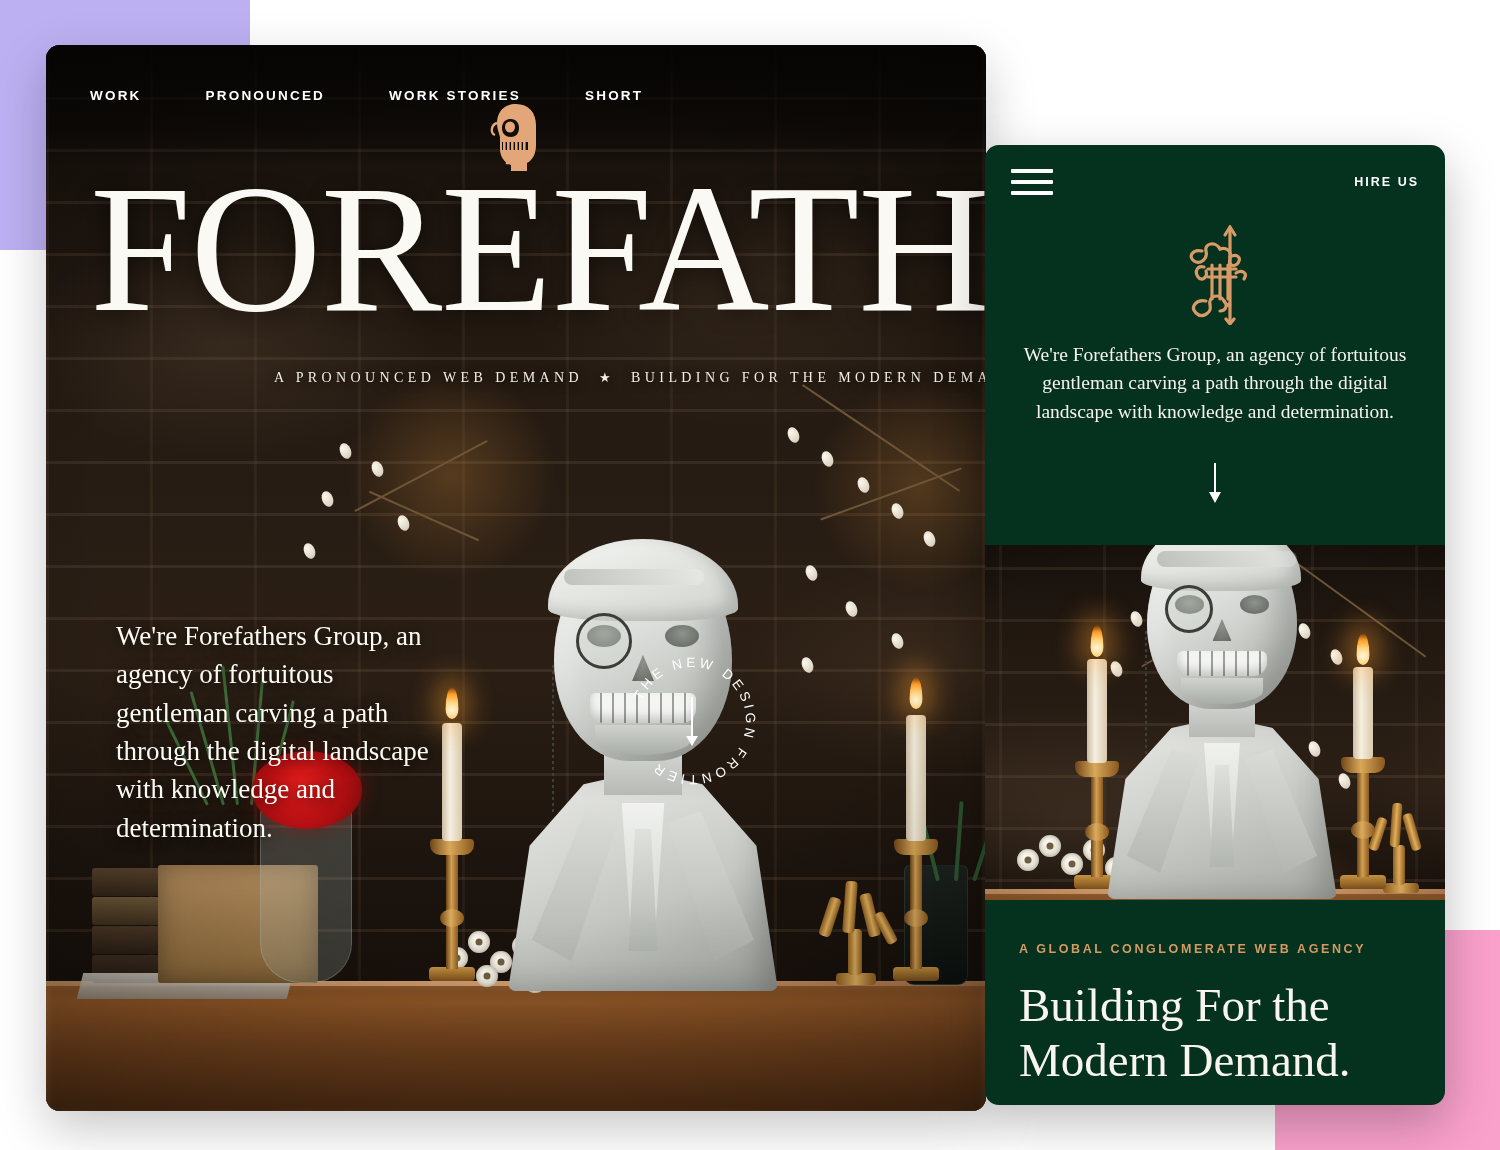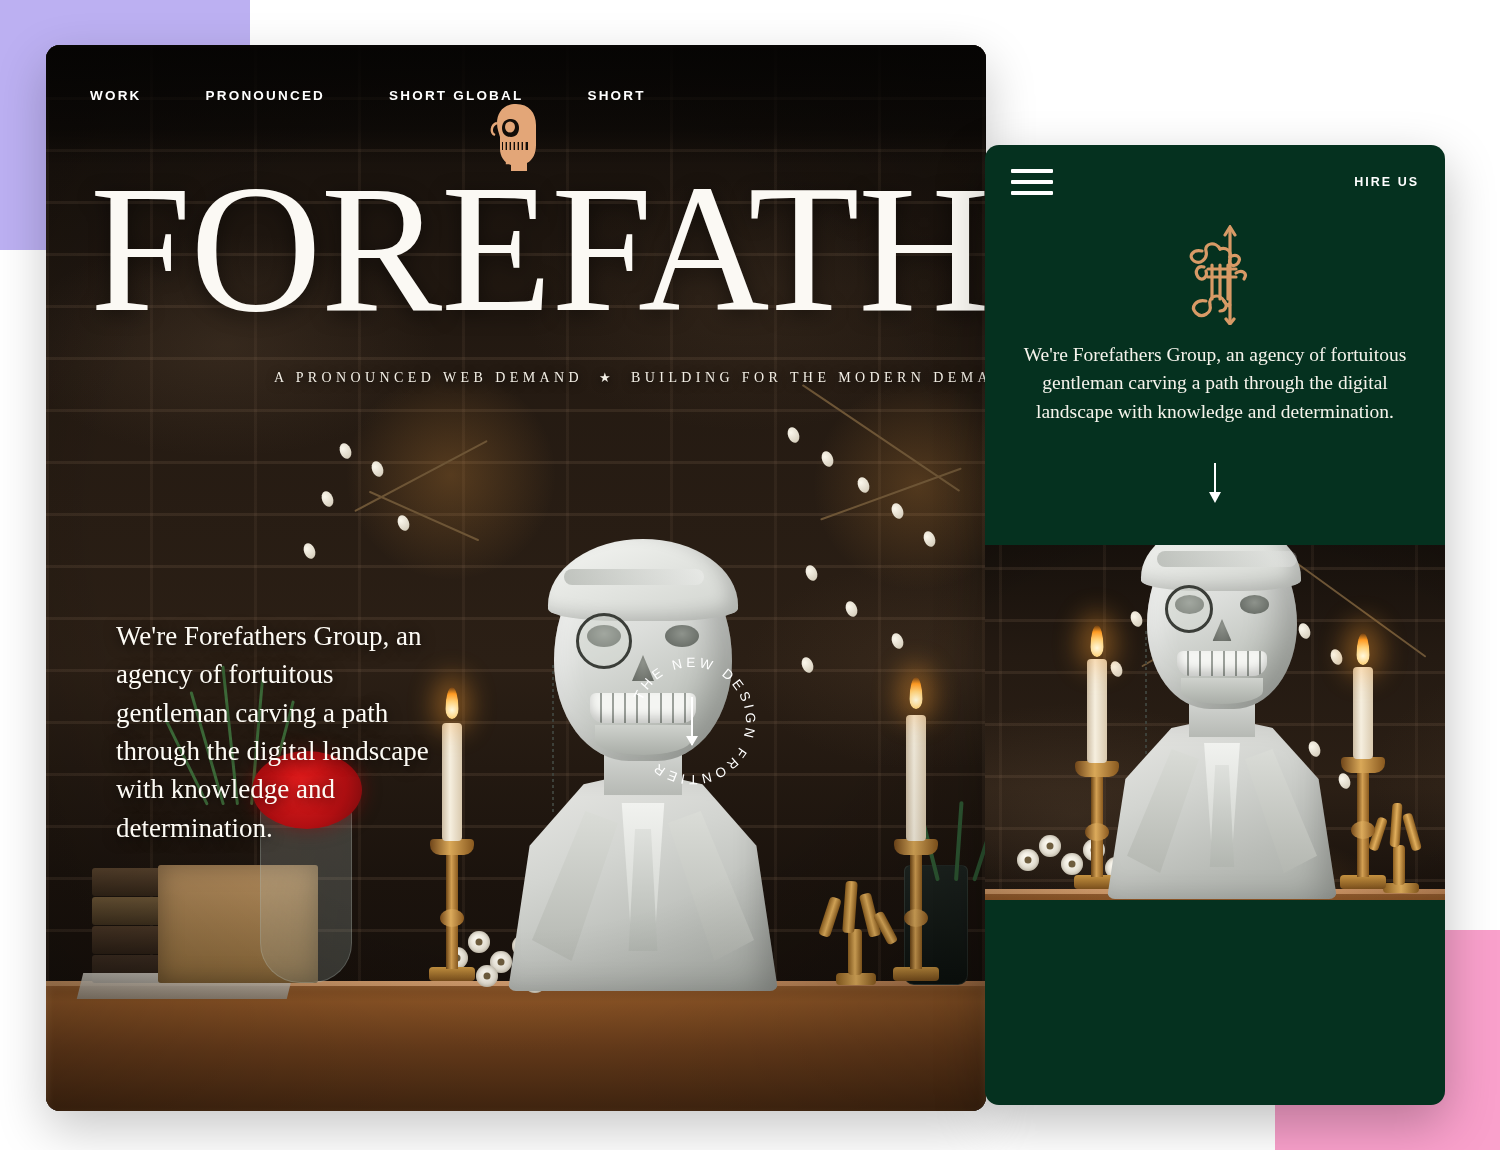--- a/index.html
+++ b/index.html
@@ -506,21 +506,21 @@
       </div>
 
       <div class="vignette"></div>
       <div class="topdark"></div>
     </div>
 
     <div class="nav">
       <div class="nav-links">
         <a class="nav-link" href="#">WORK</a>
         <a class="nav-link" href="#">PRONOUNCED</a>
-        <a class="nav-link" href="#">SHORT GLOBAL</a>
+        <a class="nav-link" href="#">WORK STORIES</a>
         <a class="nav-link" href="#">SHORT</a>
       </div>
 
       <div class="logo-mark">
         <svg viewBox="0 0 58 72" width="58" height="72" aria-hidden="true">
           <path d="M29 3 C16 3 10 12 10 22 C10 28 12 32 13 36 L13 48 C13 56 18 62 24 64 L24 70 L40 70 L40 62 C46 59 49 52 49 44 L49 24 C49 12 42 3 29 3 Z" fill="#e3a678"></path>
           <path d="M24 18 C18 18 15 22 15 27 C15 33 19 36 24 36 C29 36 32 32 32 27 C32 22 29 18 24 18 Z" fill="#120d09"></path>
           <ellipse cx="23" cy="26" rx="5" ry="5.5" fill="#e3a678"></ellipse>
           <rect x="15" y="41" width="26" height="8" fill="#120d09"></rect>
           <g fill="#e3a678">
@@ -663,15 +663,19 @@
             <div class="teeth" style="top:126px; width:90px; height:25px;"></div>
             <div class="jawline" style="top:153px; width:82px; height:26px;"></div>
           </div>
           <div class="chain" style="left:38px; top:104px; height:126px;"></div>
         </div>
 
         <div class="vignette"></div>
       </div>
     </div>
 
+    <div class="m-bottom">
+      <div class="m-eyebrow">A GLOBAL CONGLOMERATE WEB AGENCY</div>
+      <div class="m-title">Building For the Modern Demand.</div>
+    </div>
   </div>
 
 </div>
 
 </body></html>

